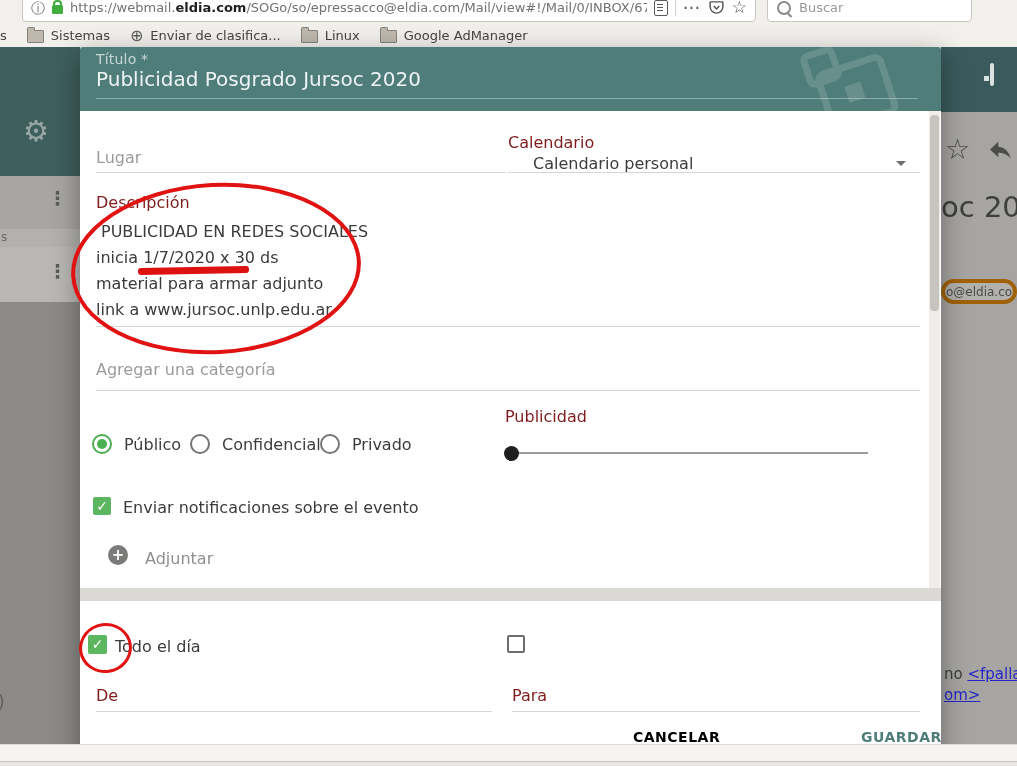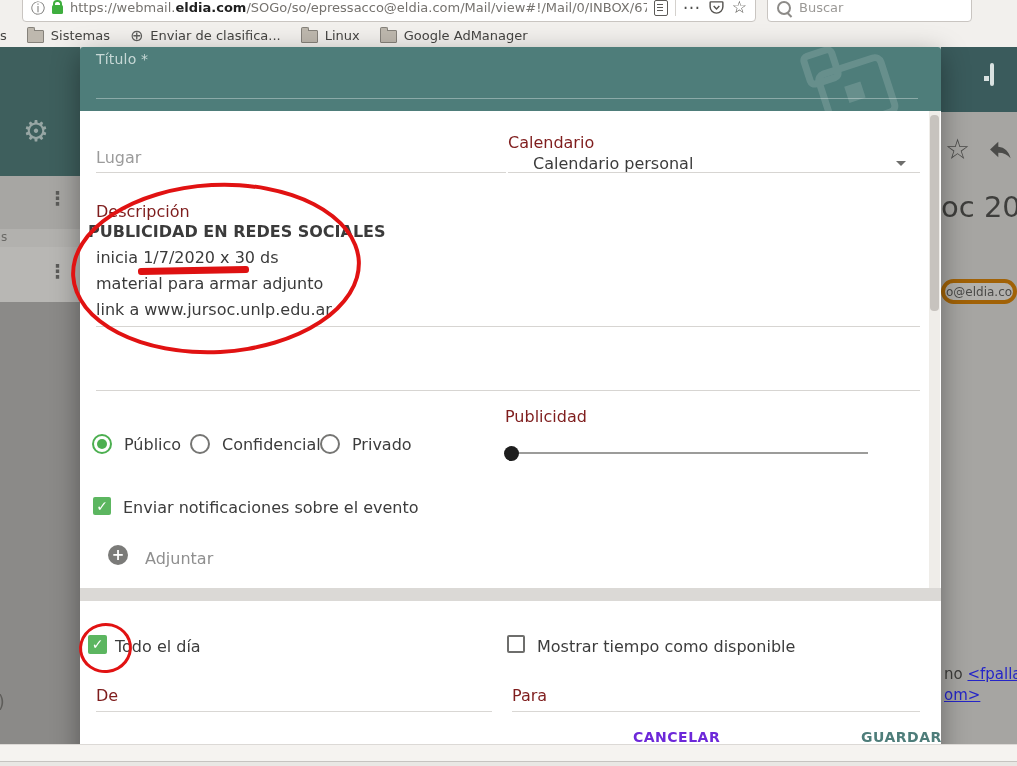--- a/index.html
+++ b/index.html
@@ -60,21 +60,21 @@
   .radio.sel{border-color:#4caf50;}
   .radio.sel::after{content:"";display:block;width:10px;height:10px;margin:3px;background:#4caf50;border-radius:50%;}
   .cb{box-sizing:border-box;width:18px;height:18px;border-radius:2px;}
   .cb.on{background:#5cb660;color:#fff;font-size:14px;font-weight:bold;line-height:18px;text-align:center;}
   .cb.off{border:2px solid #6e6e6c;background:#fff;}
   .attach-circ{width:20px;height:20px;background:#7b7b79;border-radius:50%;color:#fff;font-size:15px;font-weight:bold;
     line-height:20px;text-align:center;}
   .sld-track{height:2px;background:#9c9c9a;}
   .sld-thumb{width:15px;height:15px;background:#1e1e1e;border-radius:50%;}
   .sel-arrow{width:0;height:0;border-left:5px solid transparent;border-right:5px solid transparent;border-top:5px solid #6e6e6c;}
-  .btn{font-size:14px;font-weight:600;letter-spacing:.5px;color:#6d28d9;cursor:pointer;}
+  .btn{font-size:14px;font-weight:600;letter-spacing:.5px;color:#000000;cursor:pointer;}
   .btn.save{color:#4e7d7a;}
   .wavy{text-decoration-style:wavy;text-decoration-color:#e23a2e;text-decoration-thickness:1px;text-underline-offset:3px;}
   .desc{font-size:16px;color:#3b3b3b;white-space:nowrap;}
   
   .ann{border:4px solid #e11212;border-radius:50%;}
   .redbar{background:#de1111;border-radius:3px;}
   
   .footer{left:0;top:744px;width:1017px;height:22px;background:#f5f3f0;border-top:1px solid #dcd9d6;box-sizing:border-box;}
   .footer .edge{position:absolute;left:0;bottom:0;width:100%;height:5px;background:#e9e7e4;border-top:1px solid #c6c3c0;box-sizing:border-box;}
   .scroll-track{left:929px;top:111px;width:11px;height:477px;background:#efede9;}
@@ -165,48 +165,50 @@
   <div class="abs dlg-bg z2"></div>
 
   <div class="abs dlg-head z3">
     <div class="wm">
       <span class="shackle"></span>
         <span class="body"></span>
         <span class="sq"></span>
     </div>
   </div>
   <span class="abs lbl-h z3" style="left:96px;top:51px;">Título *</span>
+  <span class="abs z3" style="left:96px;top:67px;font-size:20px;color:#eef4f3;">Publicidad Posgrado Jursoc 2020</span>
   <div class="abs z3" style="left:96px;top:98px;width:822px;height:1px;background:rgba(255,255,255,.35);"></div>
 
   <div class="abs z3" style="left:80px;top:588px;width:861px;height:13px;background:#dbd9d6;"></div>
   <div class="abs scroll-track z3"></div>
   <div class="abs scroll-thumb z3"></div>
 
   <span class="abs ph z3" style="left:96px;top:148px;">Lugar</span>
   <div class="abs uline z3" style="left:96px;top:172px;width:410px;"></div>
   <span class="abs lbl z3" style="left:508px;top:133px;">Calendario</span>
   <span class="abs val z3" style="left:533px;top:154px;">Calendario personal</span>
   <span class="abs sel-arrow z3" style="left:896px;top:161px;"></span>
   <div class="abs uline z3" style="left:508px;top:172px;width:412px;"></div>
 
-  <span class="abs lbl z3" style="left:96px;top:202px;">Descripción</span>
-  <div class="abs desc z3" style="left:88px;top:222px;font-weight:bold;">
+  <span class="abs lbl z3" style="left:96px;top:193px;">Descripción</span>
+  <div class="abs desc z3" style="left:101px;top:222px;">
     <span>PUBLICIDAD EN REDES SOCIALES</span>
   </div>
   <div class="abs desc z3" style="left:96px;top:248px;">
     <span>inicia </span><span>1/7/2020 x 30</span><span class="wavy"> ds</span>
   </div>
   <div class="abs desc z3" style="left:96px;top:274px;">
     <span>material para armar adjunto</span>
   </div>
   <div class="abs desc z3" style="left:96px;top:300px;">
     <span class="wavy">link</span><span> a </span><span class="wavy">www.jursoc.unlp.edu.ar</span>
   </div>
   <div class="abs uline z3" style="left:96px;top:326px;width:824px;"></div>
 
+  <span class="abs ph z3" style="left:96px;top:360px;">Agregar una categoría</span>
   <div class="abs uline z3" style="left:96px;top:390px;width:824px;"></div>
 
   <span class="abs radio sel z3" style="left:92px;top:434px;"></span>
   <span class="abs val z3" style="left:124px;top:435px;">Público</span>
   <span class="abs radio z3" style="left:190px;top:434px;"></span>
   <span class="abs val z3" style="left:222px;top:435px;">Confidencial</span>
   <span class="abs radio z3" style="left:320px;top:434px;"></span>
   <span class="abs val z3" style="left:352px;top:435px;">Privado</span>
 
   <span class="abs lbl z3" style="left:505px;top:407px;">Publicidad</span>
@@ -215,21 +217,20 @@
 
   <span class="abs cb on z3" style="left:93px;top:497px;">✓</span>
   <span class="abs val z3" style="left:123px;top:498px;">Enviar notificaciones sobre el evento</span>
 
   <span class="abs attach-circ z3" style="left:108px;top:545px;">+</span>
   <span class="abs z3" style="left:145px;top:549px;font-size:16px;color:#8f8f8f;">Adjuntar</span>
 
   <span class="abs cb on z3" style="left:88px;top:635px;width:19px;height:19px;line-height:19px;">✓</span>
   <span class="abs val z3" style="left:115px;top:637px;">Todo el día</span>
   <span class="abs cb off z3" style="left:507px;top:635px;"></span>
-  <span class="abs val z3" style="left:537px;top:637px;">Mostrar tiempo como disponible</span>
 
   <span class="abs lbl z3" style="left:96px;top:686px;">De</span>
   <span class="abs lbl z3" style="left:512px;top:686px;">Para</span>
   <div class="abs uline z3" style="left:96px;top:711px;width:396px;background:#d9d7d4;"></div>
   <div class="abs uline z3" style="left:512px;top:711px;width:408px;background:#d9d7d4;"></div>
 
   <span class="abs btn z3" style="left:633px;top:729px;">CANCELAR</span>
   <span class="abs btn z3" style="left:722px;top:766px;">LIMPIAR CAMPOS</span>
   <span class="abs btn save z3" style="left:861px;top:729px;">GUARDAR</span>
 

